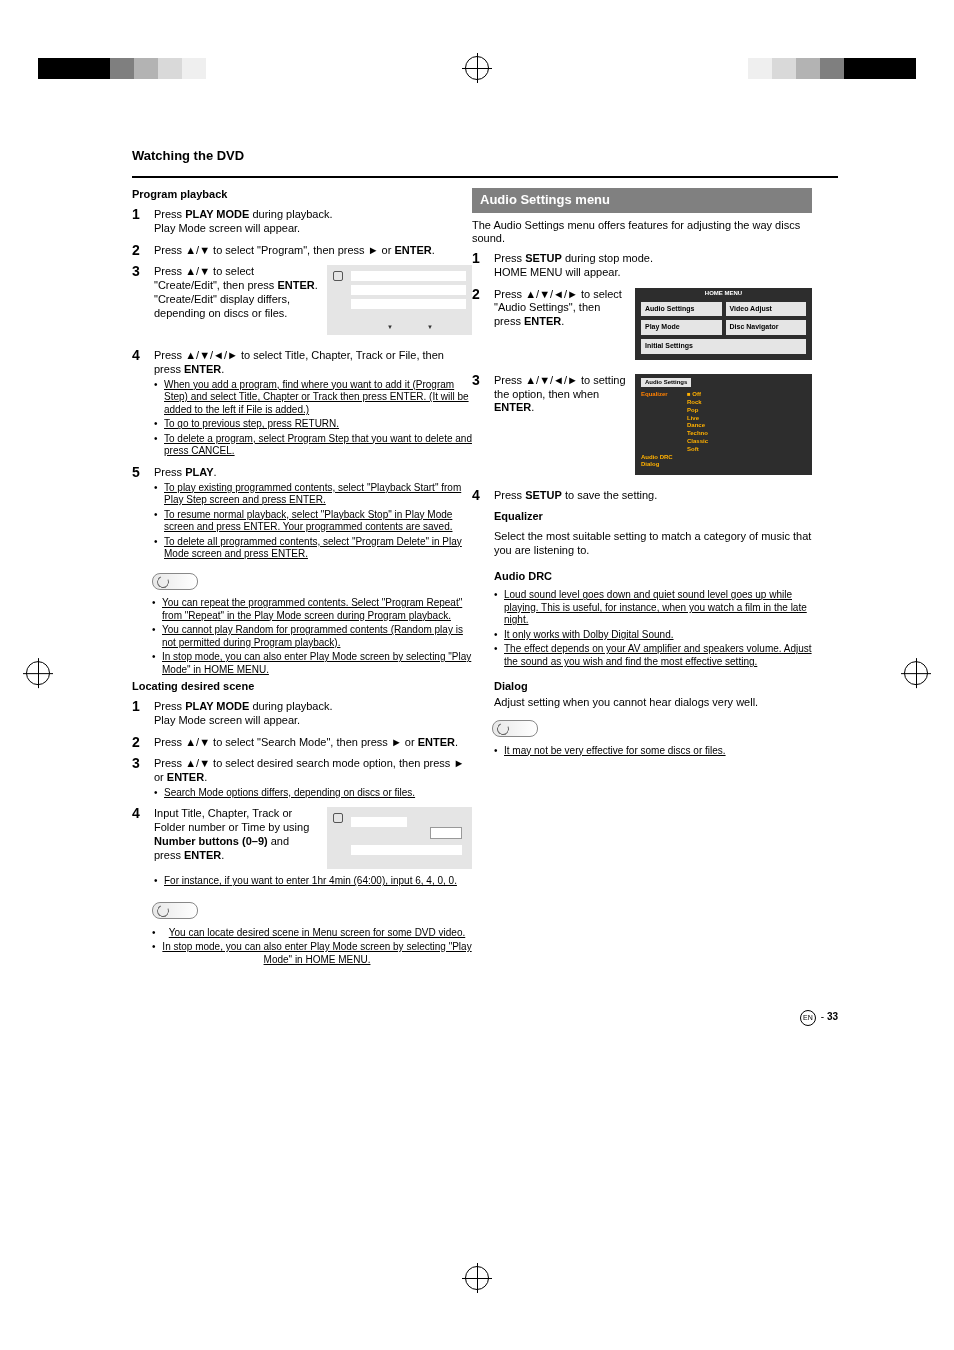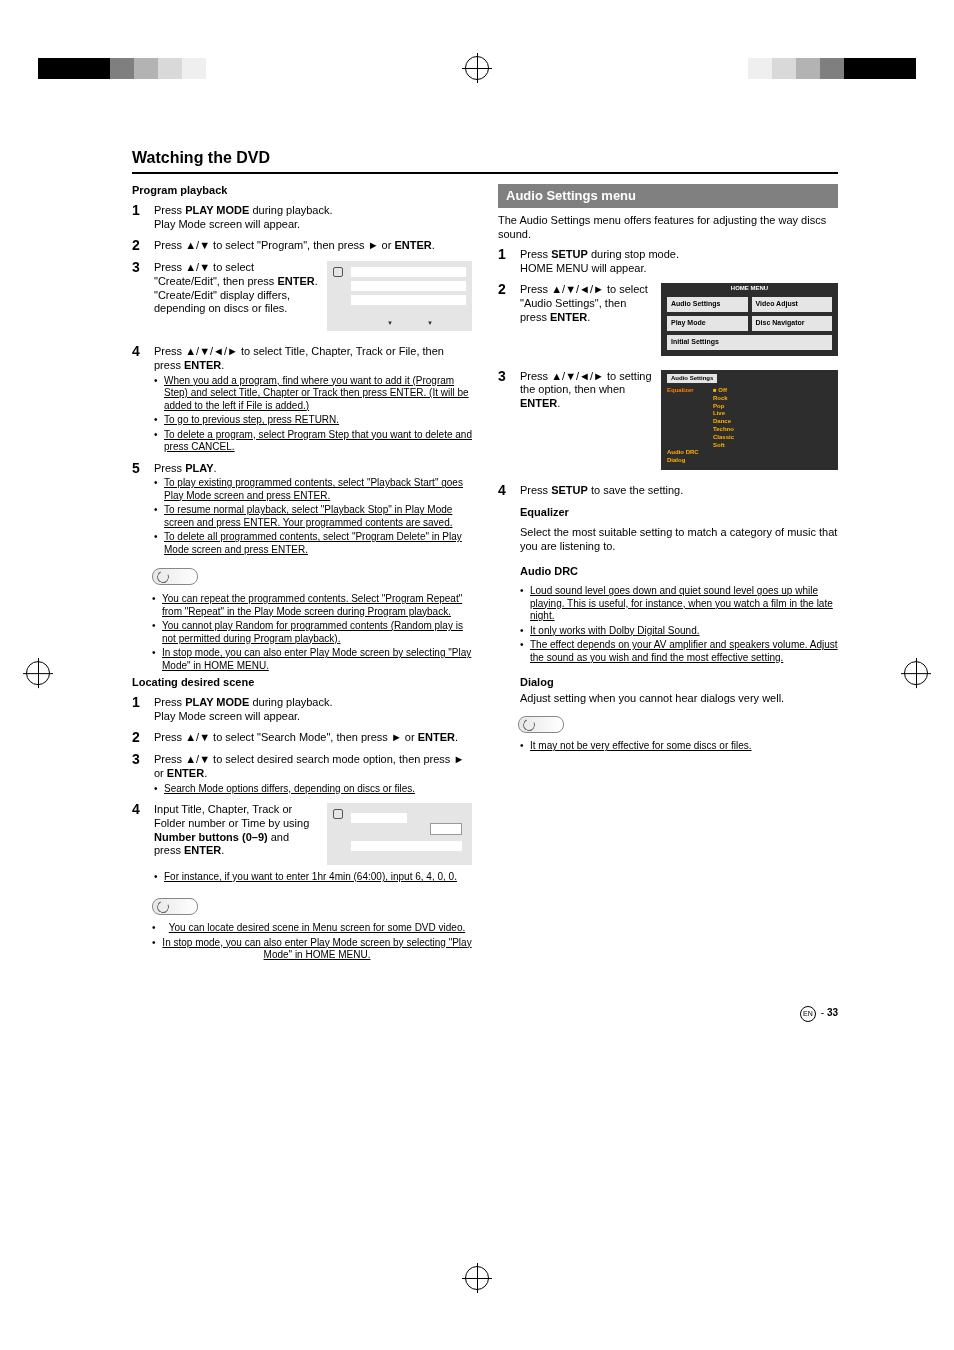--- a/index.html
+++ b/index.html
@@ -30,25 +30,25 @@
   #crop-mid-right { position:absolute; right:26px; top:50%; transform:translateY(-50%); }
 
   
   .page {
     position: absolute;
     top: 148px;
     left: 132px;
     width: 706px;
   }
   h1.section-title {
-    font-size: 16px; font-weight: bold; margin: 0 0 4px 0;
+    font-size: 13px; font-weight: bold; margin: 0 0 12px 0;
   }
   .rule { border: 0; border-top: 2px solid #000; margin: 0 0 10px 0; }
 
-  .cols { display: flex; gap: 26px; }
+  .cols { display: flex; }
   .col { width: 340px; }
 
   .subhead { font-weight: bold; font-size: 11px; margin: 0 0 6px 0; }
 
   ol.steps { list-style: none; margin: 0; padding: 0; counter-reset: step; }
   ol.steps > li {
     position: relative; padding-left: 22px; margin-bottom: 8px;
   }
   ol.steps > li .num {
     position: absolute; left: 0; top: -2px;
@@ -213,21 +213,21 @@
             <li>To go to previous step, press RETURN.</li>
             <li>To delete a program, select Program Step that you want to delete and press CANCEL.</li>
           </ul>
         </li>
         <li>
           <span class="num">5</span>
           <span>
             <span>Press </span><span class="bold">PLAY</span><span>.</span>
           </span>
           <ul class="bullets">
-            <li>To play existing programmed contents, select "Playback Start" goes Play Mode screen and press ENTER.</li>
+            <li>To play existing programmed contents, select "Playback Start" from Play Step screen and press ENTER.</li>
             <li>To resume normal playback, select "Playback Stop" in Play Mode screen and press ENTER. Your programmed contents are saved.</li>
             <li>To delete all programmed contents, select "Program Delete" in Play Mode screen and press ENTER.</li>
           </ul>
         </li>
       </ol>
 
       <div class="note-icon"></div>
       <ul class="bullets" style="margin-left:20px;">
         <li>You can repeat the programmed contents. Select "Program Repeat" from "Repeat" in the Play Mode screen during Program playback.</li>
         <li>You cannot play Random for programmed contents (Random play is not permitted during Program playback).</li>

